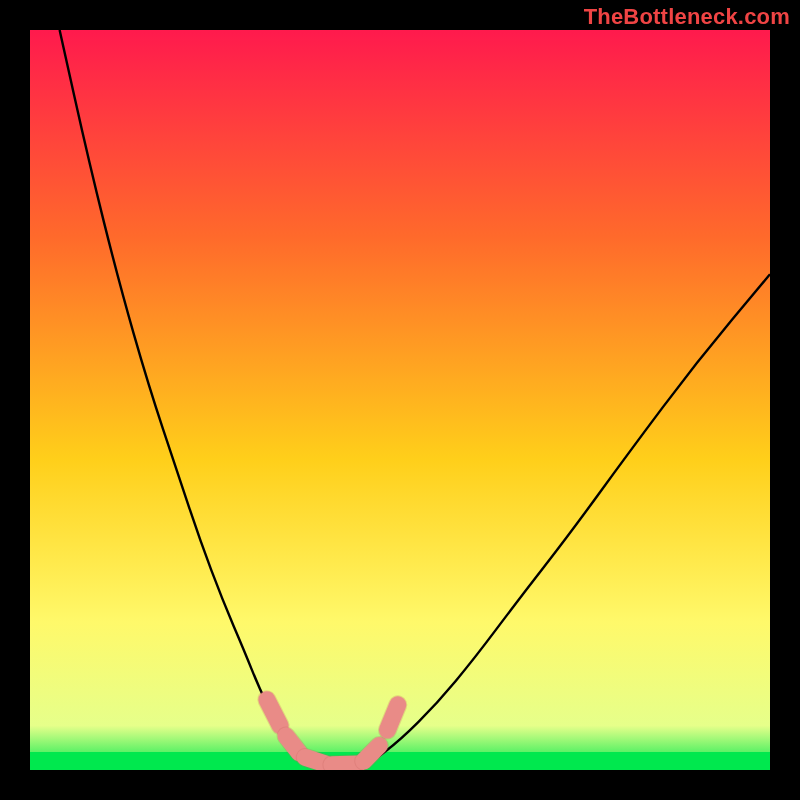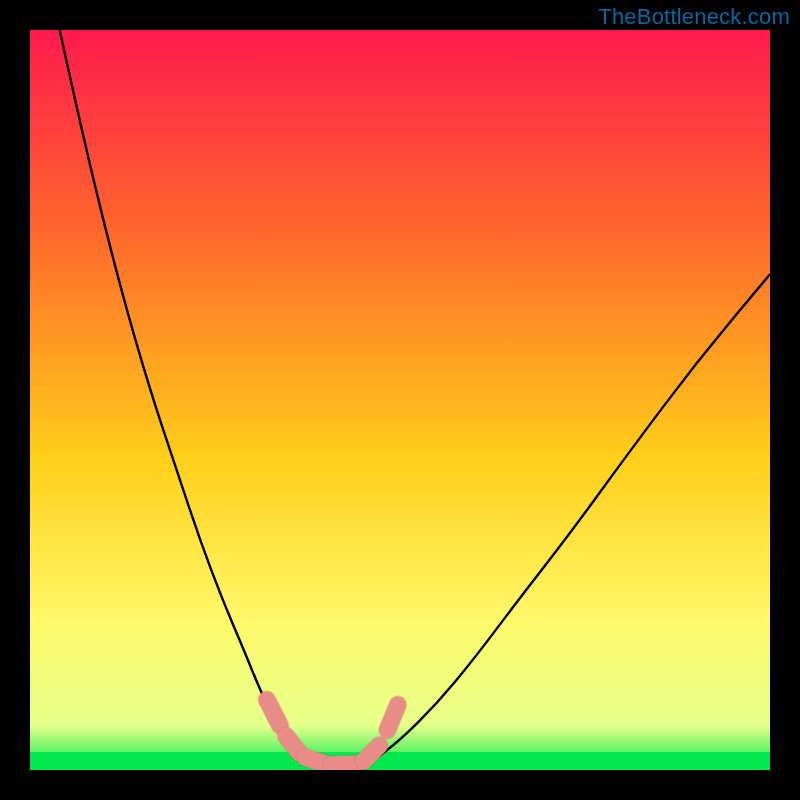--- a/index.html
+++ b/index.html
@@ -13,23 +13,23 @@
   .frame {
     position: relative;
     width: 800px;
     height: 800px;
     background: #000;
   }
   .attribution {
     position: absolute;
     top: 4px;
     right: 10px;
-    color: #0369a1;
+    color: #ef4444;
     font-size: 22px;
-    font-weight: 400;
+    font-weight: 700;
     letter-spacing: 0.2px;
     z-index: 10;
   }
   .plot-region {
     position: absolute;
     top: 30px;
     left: 30px;
     width: 740px;
     height: 740px;
   }

